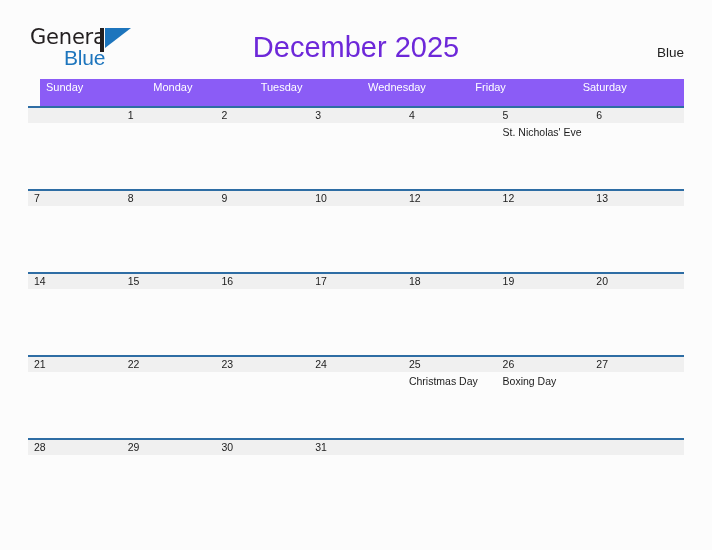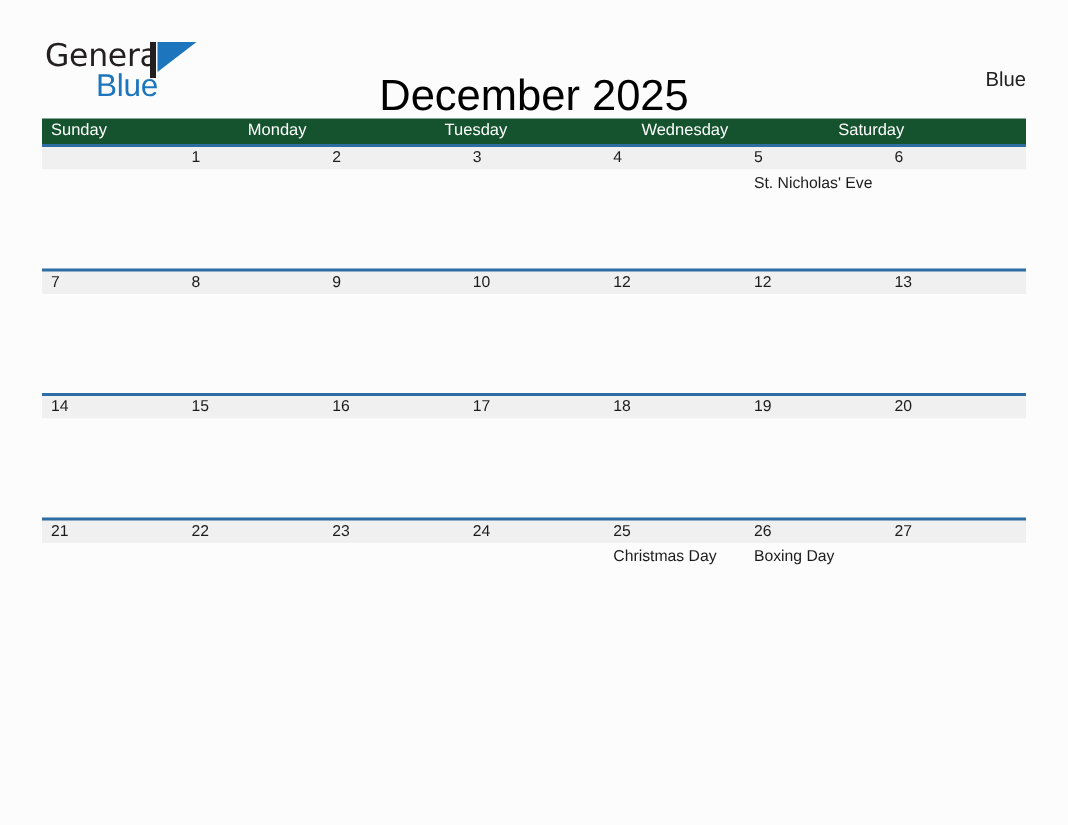--- a/index.html
+++ b/index.html
@@ -62,25 +62,25 @@
     left: 70px;
     top: 1px;
     width: 38px;
     height: 24px;
   }
 
   .cal-title {
     position: absolute;
     left: 0;
     right: 0;
-    top: 48px;
+    top: 31px;
     text-align: center;
     font-size: 29px;
     font-weight: 400;
-    color: #000000;
+    color: #6d28d9;
     font-family: "Liberation Sans", sans-serif;
     letter-spacing: 0px;
   }
 
   .country {
     position: absolute;
     right: 28px;
     top: 45px;
     font-size: 13.5px;
     color: #222222;
@@ -89,22 +89,23 @@
   
   .calendar {
     position: absolute;
     left: 28px;
     top: 79px;
     width: 656px;
   }
 
   .weekday-header {
     display: flex;
-    background: #14532d;
-    height: 17px;
+    background: #8b5cf6;
+    height: 27px;
+    margin-left: 12px;
   }
   .weekday-header .wd {
     flex: 1 1 0;
     color: #ffffff;
     font-size: 11px;
     line-height: 17px;
     padding-left: 6px;
     box-sizing: border-box;
     white-space: nowrap;
     overflow: hidden;
@@ -170,20 +171,21 @@
     <div class="country">Blue</div>
   </div>
 
   <div class="calendar">
 
     <div class="weekday-header">
       <div class="wd">Sunday</div>
       <div class="wd">Monday</div>
       <div class="wd">Tuesday</div>
       <div class="wd">Wednesday</div>
+      <div class="wd">Friday</div>
       <div class="wd">Saturday</div>
     </div>
 
     <div class="week">
       <div class="week-numbers">
         <div class="num"></div>
         <div class="num">1</div>
         <div class="num">2</div>
         <div class="num">3</div>
         <div class="num">4</div>
@@ -314,20 +316,29 @@
         <div class="evcell">
             <div class="event">Boxing Day</div>
           </div>
         <div class="evcell">
             <div class="event"></div>
           </div>
       </div>
     </div>
 
     <div class="week last">
+      <div class="week-numbers">
+        <div class="num">28</div>
+        <div class="num">29</div>
+        <div class="num">30</div>
+        <div class="num">31</div>
+        <div class="num"></div>
+        <div class="num"></div>
+        <div class="num"></div>
+      </div>
       <div class="week-events">
         <div class="evcell">
             <div class="event"></div>
           </div>
         <div class="evcell">
             <div class="event"></div>
           </div>
         <div class="evcell">
             <div class="event"></div>
           </div>

